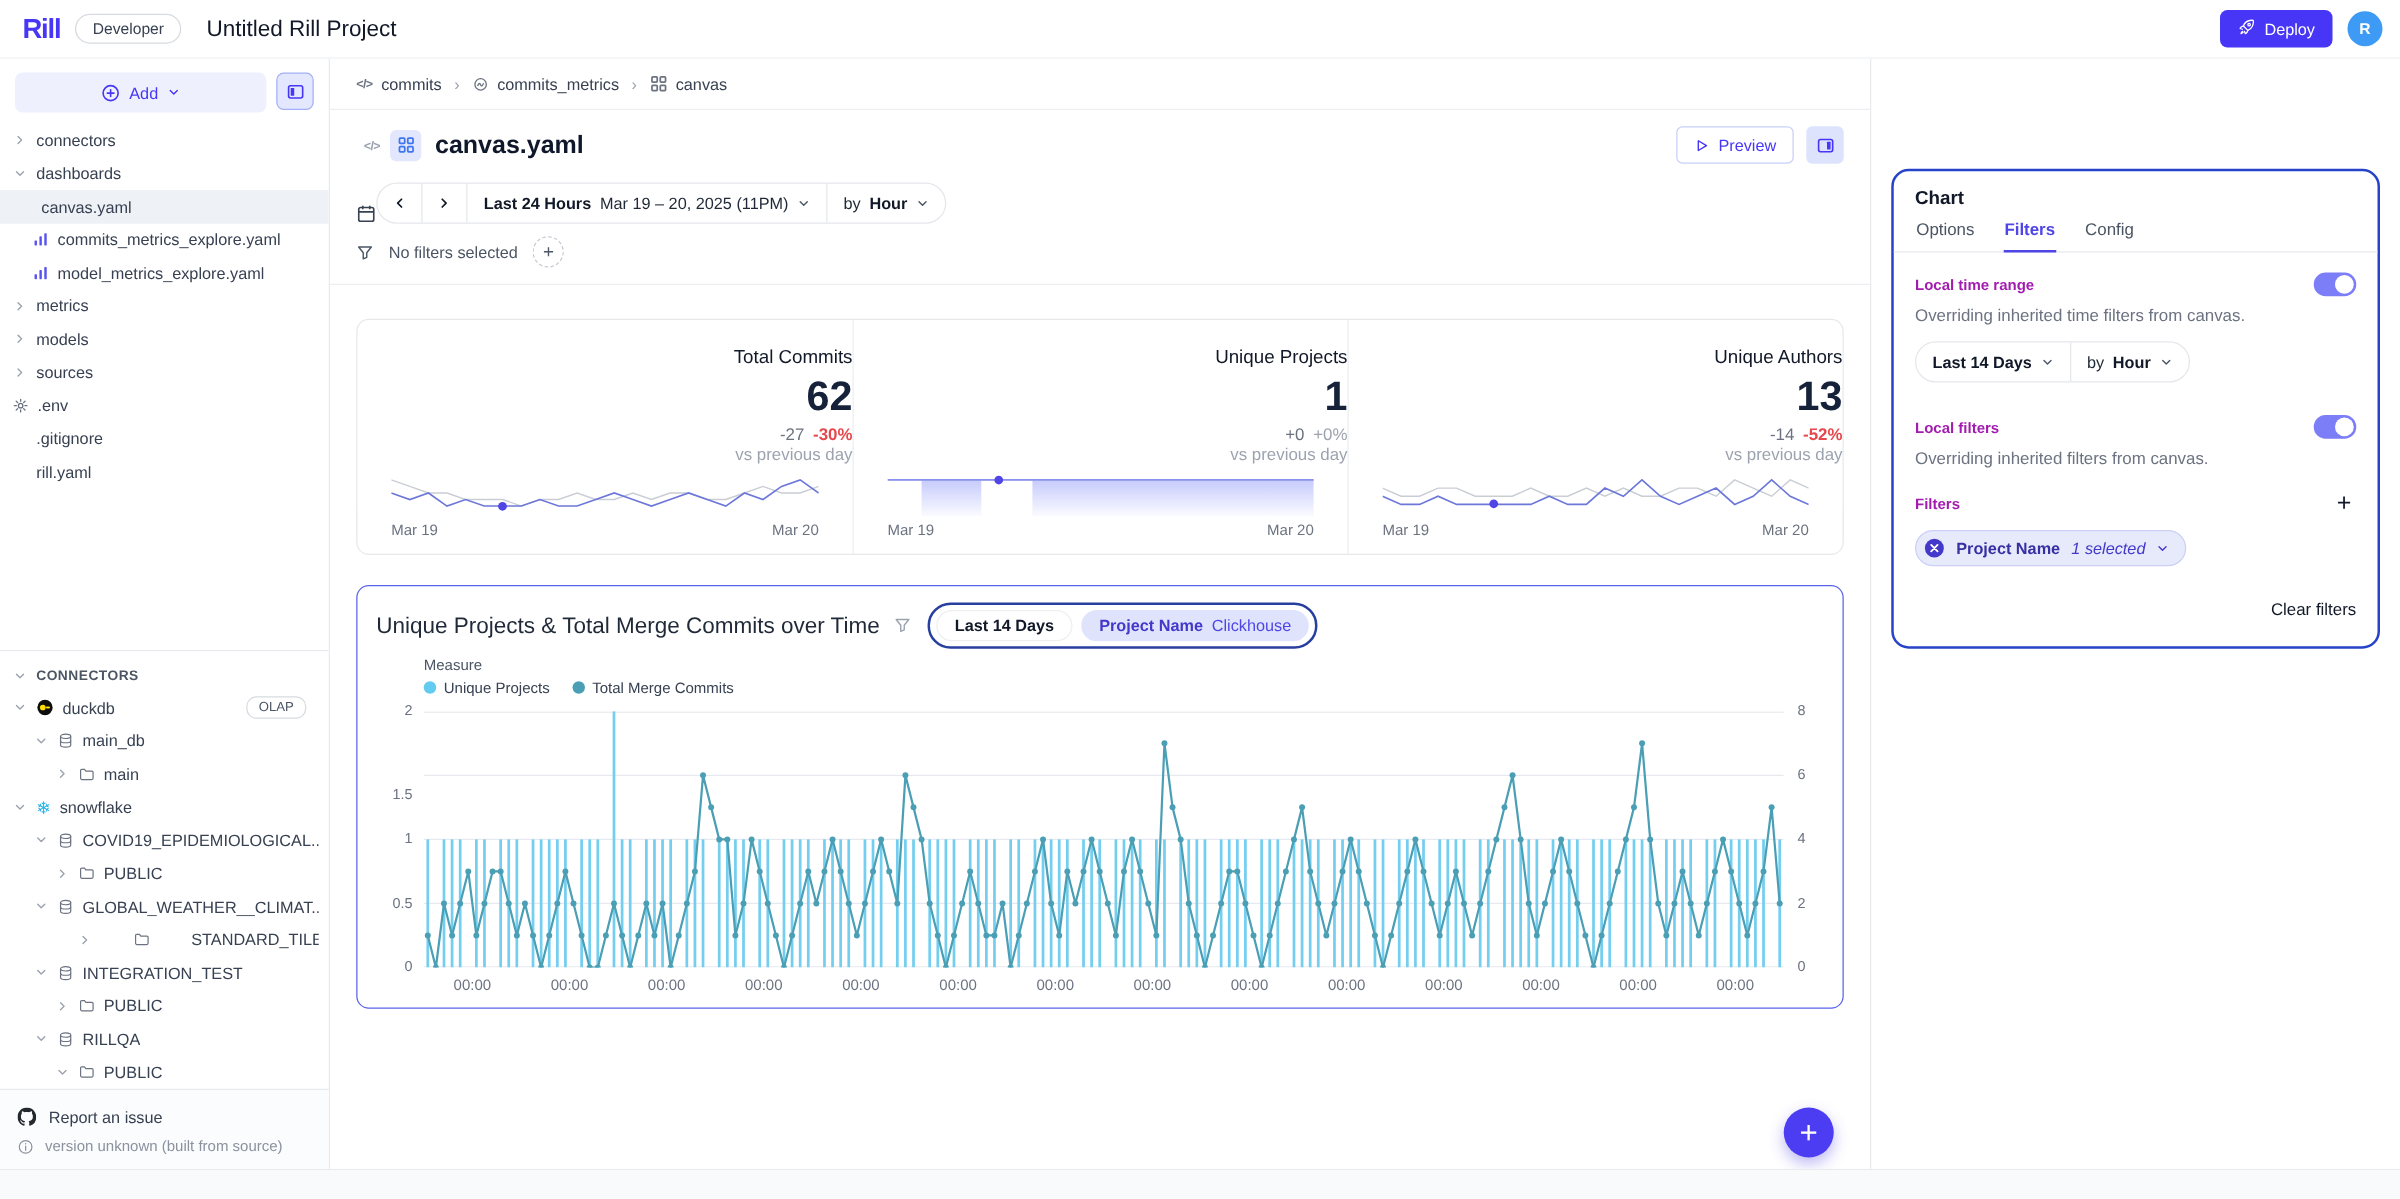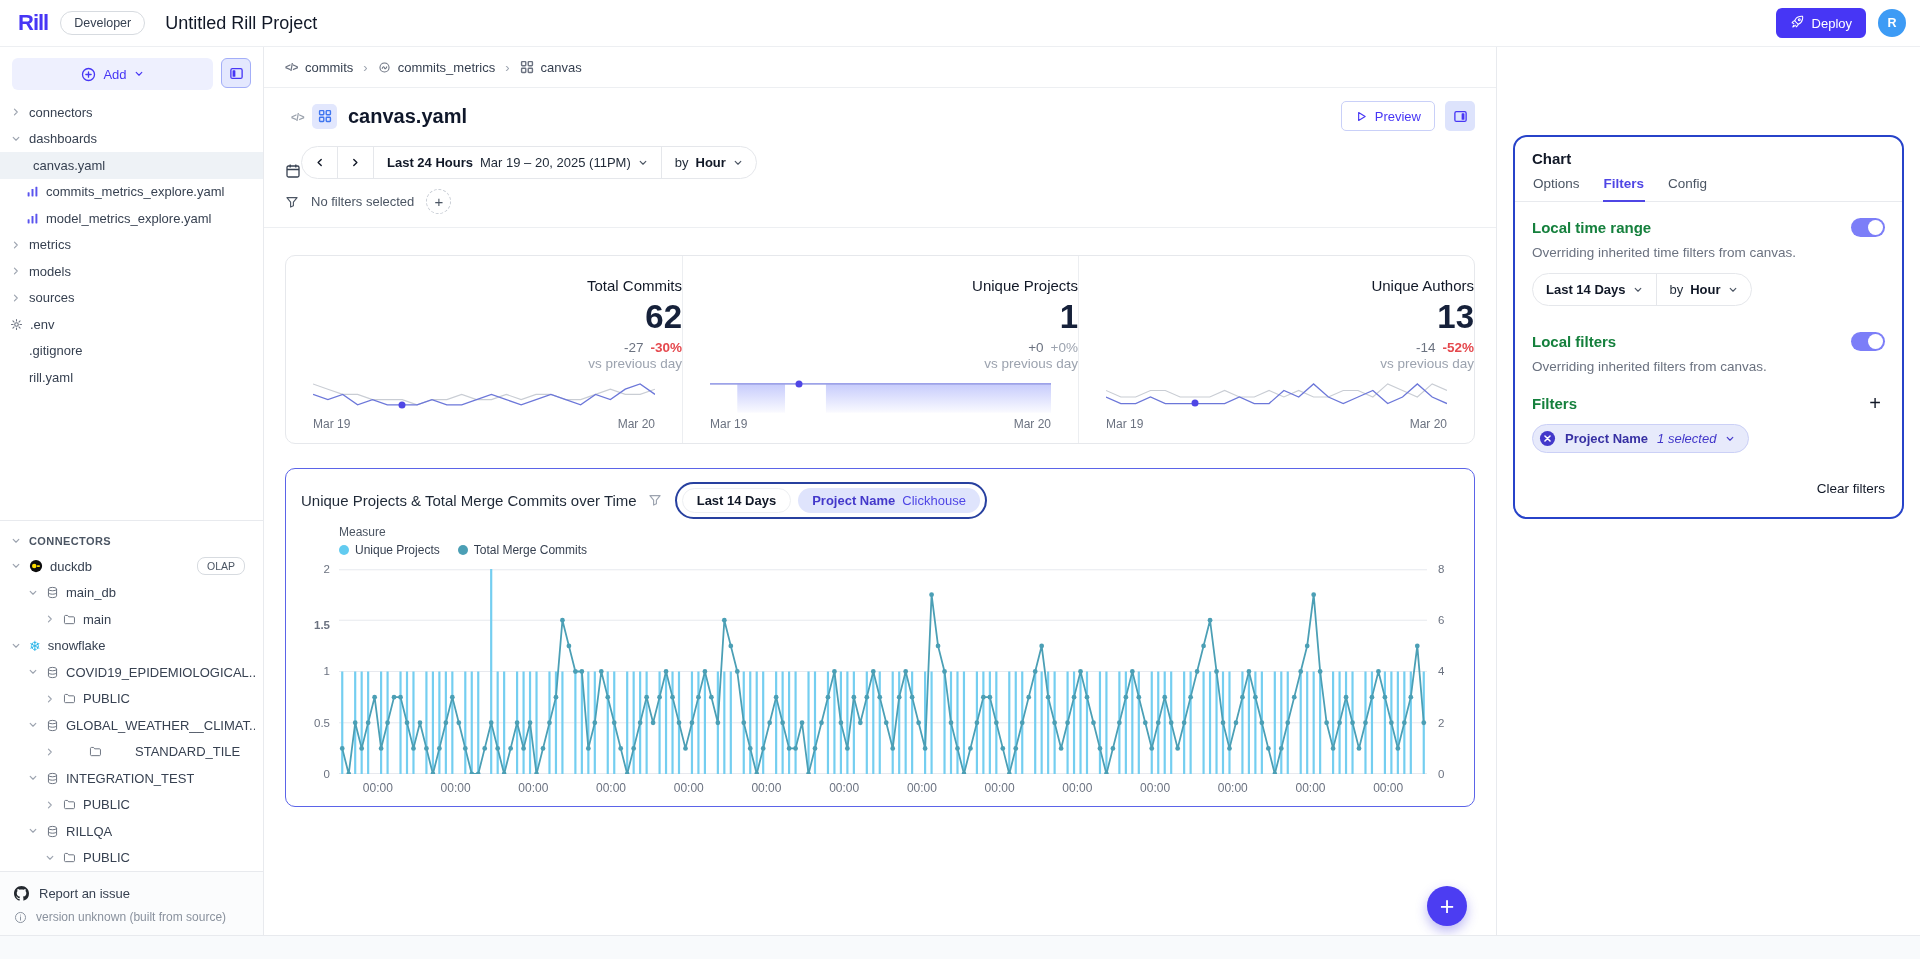--- a/index.html
+++ b/index.html
@@ -89,21 +89,21 @@
   .kpi-vs { font-size:13.5px; color:#9CA3AF; margin-top:1px; }
   .spark-wrap { position:relative; margin:9px 27px 0; height:34px; }
   .spark { width:100%; height:100%; display:block; }
   .prevline { fill:none; stroke:#C9CDD4; stroke-width:1.1; vector-effect:non-scaling-stroke; }
   .mainline { fill:none; stroke-width:1.3; vector-effect:non-scaling-stroke; }
   .spark-dot { position:absolute; width:7px; height:7px; border-radius:50%; background:#4F46E5; transform:translate(-50%,-50%); }
   .kpi-dates { display:flex; justify-content:space-between; margin:3px 27px 0; font-size:12px; color:#6B7280; }
 
   .chart-card { margin-top:24px; border:1.5px solid #5B64E8; border-radius:10px; padding:13px 15px 9px; background:#fff; }
   .ch-head { display:flex; align-items:center; }
-  .ch-title { font-size:15px; font-weight:500; color:#1F2937; }
+  .ch-title { font-size:18px; font-weight:500; color:#1F2937; }
   .ch-funnel { color:#9CA3AF; margin-left:11px; display:flex; }
   .ch-pills { display:flex; align-items:center; gap:7px; border:2px solid #27409F; border-radius:999px; padding:4px 5px; margin-left:13px; }
   .time-pill { border-radius:999px; padding:4px 14px; font-size:13px; font-weight:700; color:#111827; background:#fff; border:1px solid #EDEFF2; }
   .dim-pill { border-radius:999px; padding:5px 14px; font-size:13px; background:#DFE4FC; color:#4F46E5; display:flex; gap:7px; align-items:center; }
   .dim-pill b { font-weight:700; color:#4338CA; }
   .legend { margin:6px 0 0 38px; }
   .legend-title { font-size:12px; color:#4B5563; }
   .legend-row { display:flex; gap:18px; margin-top:4px; }
   .legend-item { display:flex; align-items:center; gap:6px; font-size:12px; color:#374151; }
   .ldot { width:10px; height:10px; border-radius:50%; }
@@ -122,21 +122,21 @@
   
   .inspector { width:424px; border-left:1px solid #E8EAEE; padding:88px 16px 0; background:#fff; }
   .insp-box { border:2px solid #2743C9; border-radius:14px; background:#fff; }
   .insp-head { padding:13px 17px 0; }
   .insp-title { font-size:15px; font-weight:700; color:#111827; }
   .insp-tabs { display:flex; gap:22px; margin-top:9px; padding:0 17px; border-bottom:1px solid #E8EAEE; }
   .insp-tab { font-size:13.5px; color:#4B5563; padding:0 1px 9px; }
   .insp-tab.active { color:#4F46E5; font-weight:600; border-bottom:2px solid #4F46E5; margin-bottom:-1px; }
   .insp-body { padding:16px 17px 20px; }
   .insp-row { display:flex; align-items:center; justify-content:space-between; }
-  .insp-label { font-size:15px; font-weight:600; color:#15803d; }
+  .insp-label { font-size:12px; font-weight:600; color:#a21caf; }
   .insp-desc { font-size:13.5px; color:#6B7280; margin-top:8px; }
   .insp-pill-row { margin-top:13px; }
   .sect2 { margin-top:26px; }
   .filters-row { display:flex; justify-content:space-between; align-items:center; margin-top:19px; }
   .plus-btn { font-size:20px; color:#111827; line-height:1; background:none; border:none; padding:0 4px; }
   .filter-chip { display:inline-flex; align-items:center; gap:9px; background:#E7EAFB; border:1px solid #CBD0F6; border-radius:999px; padding:5px 13px 5px 6px; margin-top:11px; }
   .filter-chip .dim { font-size:13px; font-weight:700; color:#3730A3; }
   .filter-chip .sel { font-size:13px; font-style:italic; color:#4338CA; }
   .filter-chip .chevdn { color:#4338CA; }
   .xcirc { display:flex; }
@@ -377,21 +377,21 @@
               </span>
               <span class="fic db" data-interactable="false">
                 <svg viewBox="0 0 16 16" width="13" height="13" fill="none" stroke="currentColor" stroke-width="1.2">
                   <ellipse cx="8" cy="3.8" rx="5" ry="2.1"></ellipse>
                   <path d="M3 3.8v8.4c0 1.15 2.24 2.1 5 2.1s5-.95 5-2.1V3.8"></path>
                   <path d="M3 8c0 1.15 2.24 2.1 5 2.1S13 9.15 13 8"></path>
                 </svg>
               </span>
               <span class="tlabel" data-interactable="false">GLOBAL_WEATHER__CLIMAT...</span>
             </div>
-            <div class="trow" data-interactable="true" style="padding-left: 44px; gap: 33px;">
+            <div class="trow" data-interactable="true" style="padding-left: 62px; gap: 33px;">
               <span class="chev" data-interactable="false">
                 <svg viewBox="0 0 16 16" width="10" height="10" fill="none" stroke="currentColor" stroke-width="1.8" stroke-linecap="round" stroke-linejoin="round">
                   <path d="M5.5 3.5 10 8l-4.5 4.5"></path>
                 </svg>
               </span>
               <span class="fic folder" data-interactable="false">
                 <svg viewBox="0 0 16 16" width="13" height="13" fill="none" stroke="currentColor" stroke-width="1.2">
                   <path d="M1.8 4.2c0-.7.55-1.2 1.2-1.2h2.6l1.4 1.7h5.9c.7 0 1.2.55 1.2 1.2v6c0 .7-.55 1.2-1.2 1.2H3c-.7 0-1.2-.55-1.2-1.2v-7.7z"></path>
                 </svg>
               </span>
@@ -687,21 +687,21 @@
                 <span class="ldot" data-interactable="false" style="background:#4B9FB5"></span>
                 <span data-interactable="false">Total Merge Commits</span>
               </span>
             </div>
         </div>
         <div class="plot-grid">
           <div class="ytick-col left" id="yleft" data-interactable="false">
               <span class="ytick" data-interactable="false" style="top: 205px;">0</span>
               <span class="ytick" data-interactable="false" style="top: 153.75px;">0.5</span>
               <span class="ytick" data-interactable="false" style="top: 102.5px;">1</span>
-              <span class="ytick" data-interactable="false" style="top: 56px; font-weight: bold;">1.5</span>
+              <span class="ytick" data-interactable="false" style="top: 67px;">1.5</span>
               <span class="ytick" data-interactable="false" style="top: 0px;">2</span>
             </div>
           <div class="plot-area" id="plot" data-interactable="true">
               <svg viewBox="0 0 1098 205" preserveAspectRatio="none">
                 <line x1="0" x2="1098" y1="204.5" y2="204.5" stroke="#E7E9EE" stroke-width="1"></line>
                 <line x1="0" x2="1098" y1="153.75" y2="153.75" stroke="#E7E9EE" stroke-width="1"></line>
                 <line x1="0" x2="1098" y1="102.5" y2="102.5" stroke="#E7E9EE" stroke-width="1"></line>
                 <line x1="0" x2="1098" y1="51.25" y2="51.25" stroke="#E7E9EE" stroke-width="1"></line>
                 <line x1="0" x2="1098" y1="0.75" y2="0.75" stroke="#E7E9EE" stroke-width="1"></line>
                 <rect x="2.17" y="102.50" width="2.2" height="102.50" fill="#74CEF0"></rect>

